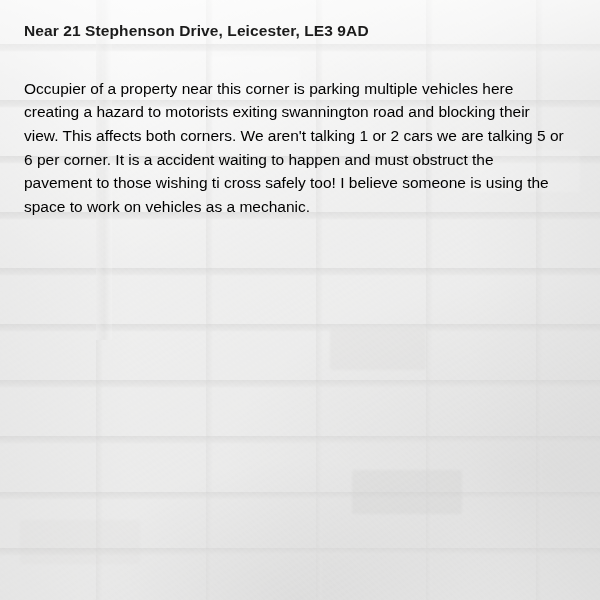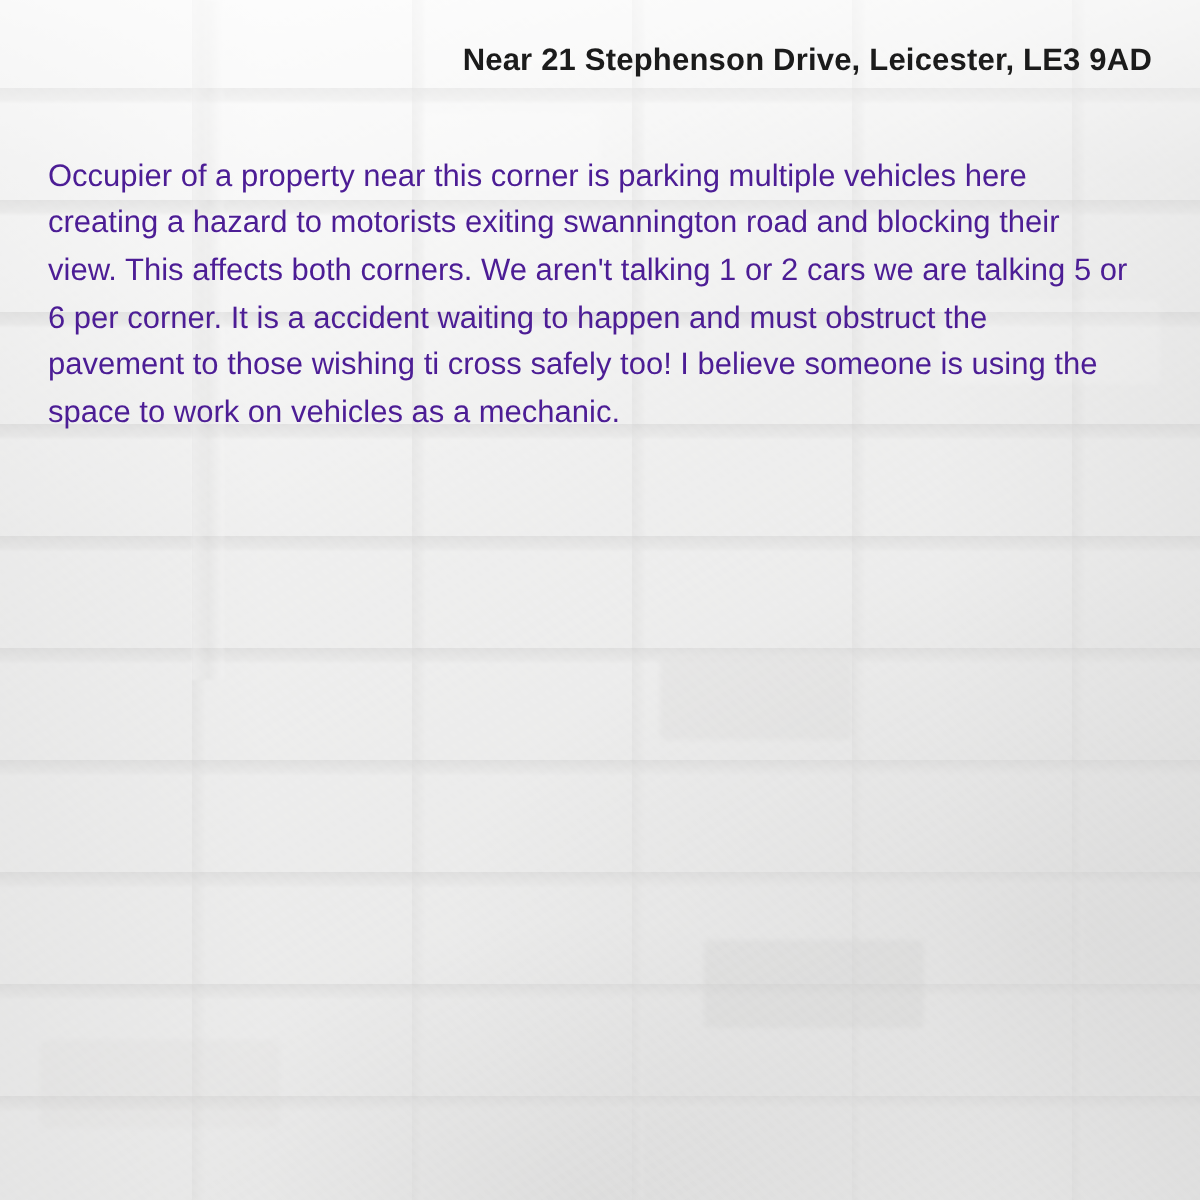--- a/index.html
+++ b/index.html
@@ -109,26 +109,25 @@
     box-sizing: border-box;
   }
 
   .location-title {
     font-size: 15.5px;
     font-weight: bold;
     color: #1b1b1b;
     line-height: 1.2;
     margin: 0 0 36px 0;
     letter-spacing: 0.1px;
-    text-align: right;
   }
 
   .report-body {
     font-size: 15.5px;
-    color: #4c1d95;
+    color: #000000;
     line-height: 1.53;
     margin: 0;
     max-width: 540px;
     white-space: pre-wrap;
   }
 </style>
 </head>
 <body>
 
 <div class="report-card">

